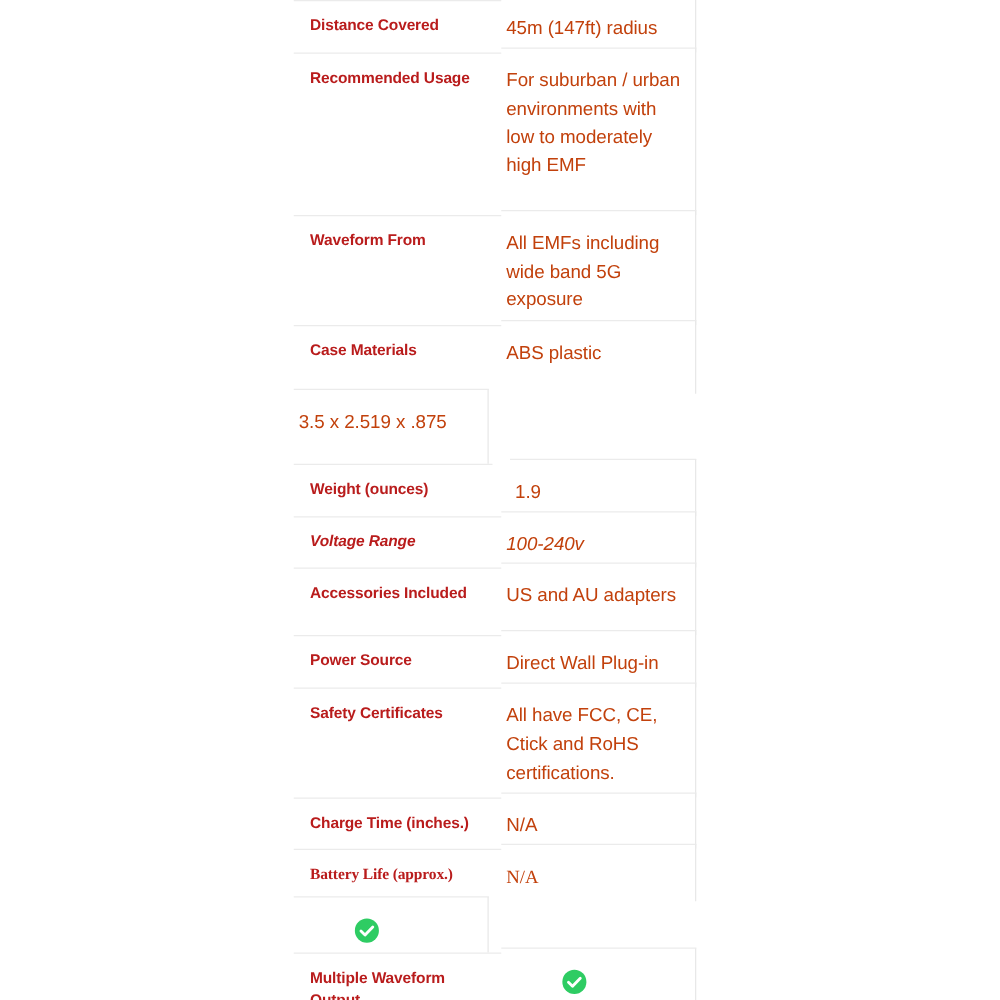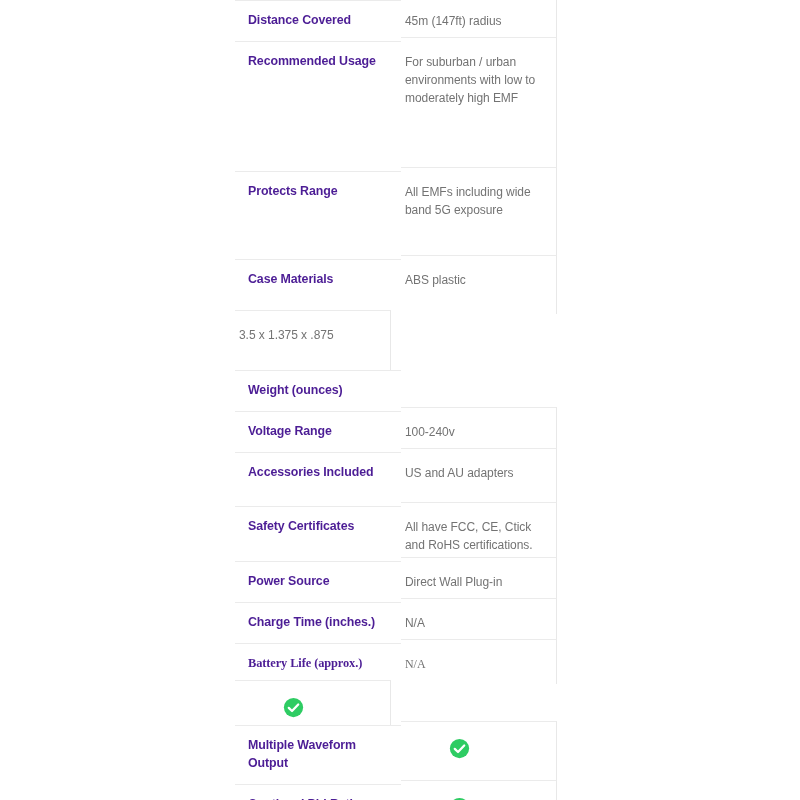--- a/index.html
+++ b/index.html
@@ -45,29 +45,29 @@
     border-top: 1px solid #ebebeb;
     border-right: 1px solid #e8e8e8;
     align-self: stretch;
     margin-top: -4px;
     padding-top: 15px;
   }
 
   .label-text {
     font-size: 12.4px;
     font-weight: bold;
-    color: #4c1d95;
+    color: #b91c1c;
     line-height: 1.45;
     letter-spacing: -0.1px;
   }
 
   .value-text {
-    font-size: 12px;
+    font-size: 15px;
     font-weight: normal;
-    color: #737373;
+    color: #c2410c;
     line-height: 1.52;
     letter-spacing: -0.05px;
   }
 
   .value-text.centered {
     text-align: left;
     padding-right: 34px;
   }
 
   .check-wrap {
@@ -98,74 +98,77 @@
     <div class="spec-row" style="min-height: 130px; justify-content: space-between;">
       <div class="cell-label">
         <div class="label-text">Recommended Usage</div>
       </div>
       <div class="cell-value">
         <div class="value-text">For suburban / urban environments with low to moderately high EMF</div>
       </div>
     </div>
     <div class="spec-row" style="min-height: 88px;">
       <div class="cell-label">
-        <div class="label-text">Protects Range</div>
+        <div class="label-text">Waveform From</div>
       </div>
       <div class="cell-value">
         <div class="value-text">All EMFs including wide band 5G exposure</div>
       </div>
     </div>
     <div class="spec-row" style="min-height: 55px;">
       <div class="cell-label">
         <div class="label-text">Case Materials</div>
       </div>
       <div class="cell-value">
         <div class="value-text">ABS plastic</div>
       </div>
     </div>
     <div class="spec-row" style="min-height: 56px;">
       <div class="cell-value">
-        <div class="value-text">3.5 x 1.375 x .875</div>
+        <div class="value-text">3.5 x 2.519 x .875</div>
       </div>
     </div>
     <div class="spec-row" style="min-height: 36px; gap: 14px;">
       <div class="cell-label">
         <div class="label-text">Weight (ounces)</div>
       </div>
+      <div class="cell-value">
+        <div class="value-text">1.9</div>
+      </div>
+    </div>
+    <div class="spec-row" style="min-height: 36px; font-style: italic;">
+      <div class="cell-label">
+        <div class="label-text">Voltage Range</div>
+      </div>
+      <div class="cell-value">
+        <div class="value-text">100-240v</div>
+      </div>
+    </div>
+    <div class="spec-row" style="min-height: 54px;">
+      <div class="cell-label">
+        <div class="label-text">Accessories Included</div>
+      </div>
+      <div class="cell-value">
+        <div class="value-text">US and AU adapters</div>
+      </div>
     </div>
     <div class="spec-row" style="min-height: 36px;">
       <div class="cell-label">
-        <div class="label-text">Voltage Range</div>
-      </div>
-      <div class="cell-value">
-        <div class="value-text">100-240v</div>
+        <div class="label-text">Power Source</div>
+      </div>
+      <div class="cell-value">
+        <div class="value-text">Direct Wall Plug-in</div>
       </div>
     </div>
     <div class="spec-row" style="min-height: 54px;">
       <div class="cell-label">
-        <div class="label-text">Accessories Included</div>
-      </div>
-      <div class="cell-value">
-        <div class="value-text">US and AU adapters</div>
-      </div>
-    </div>
-    <div class="spec-row" style="min-height: 54px;">
-      <div class="cell-label">
         <div class="label-text">Safety Certificates</div>
       </div>
       <div class="cell-value">
         <div class="value-text">All have FCC, CE, Ctick and RoHS certifications.</div>
-      </div>
-    </div>
-    <div class="spec-row" style="min-height: 36px;">
-      <div class="cell-label">
-        <div class="label-text">Power Source</div>
-      </div>
-      <div class="cell-value">
-        <div class="value-text">Direct Wall Plug-in</div>
       </div>
     </div>
     <div class="spec-row" style="min-height: 36px;">
       <div class="cell-label">
         <div class="label-text">Charge Time (inches.)</div>
       </div>
       <div class="cell-value">
         <div class="value-text centered">N/A</div>
       </div>
     </div>

